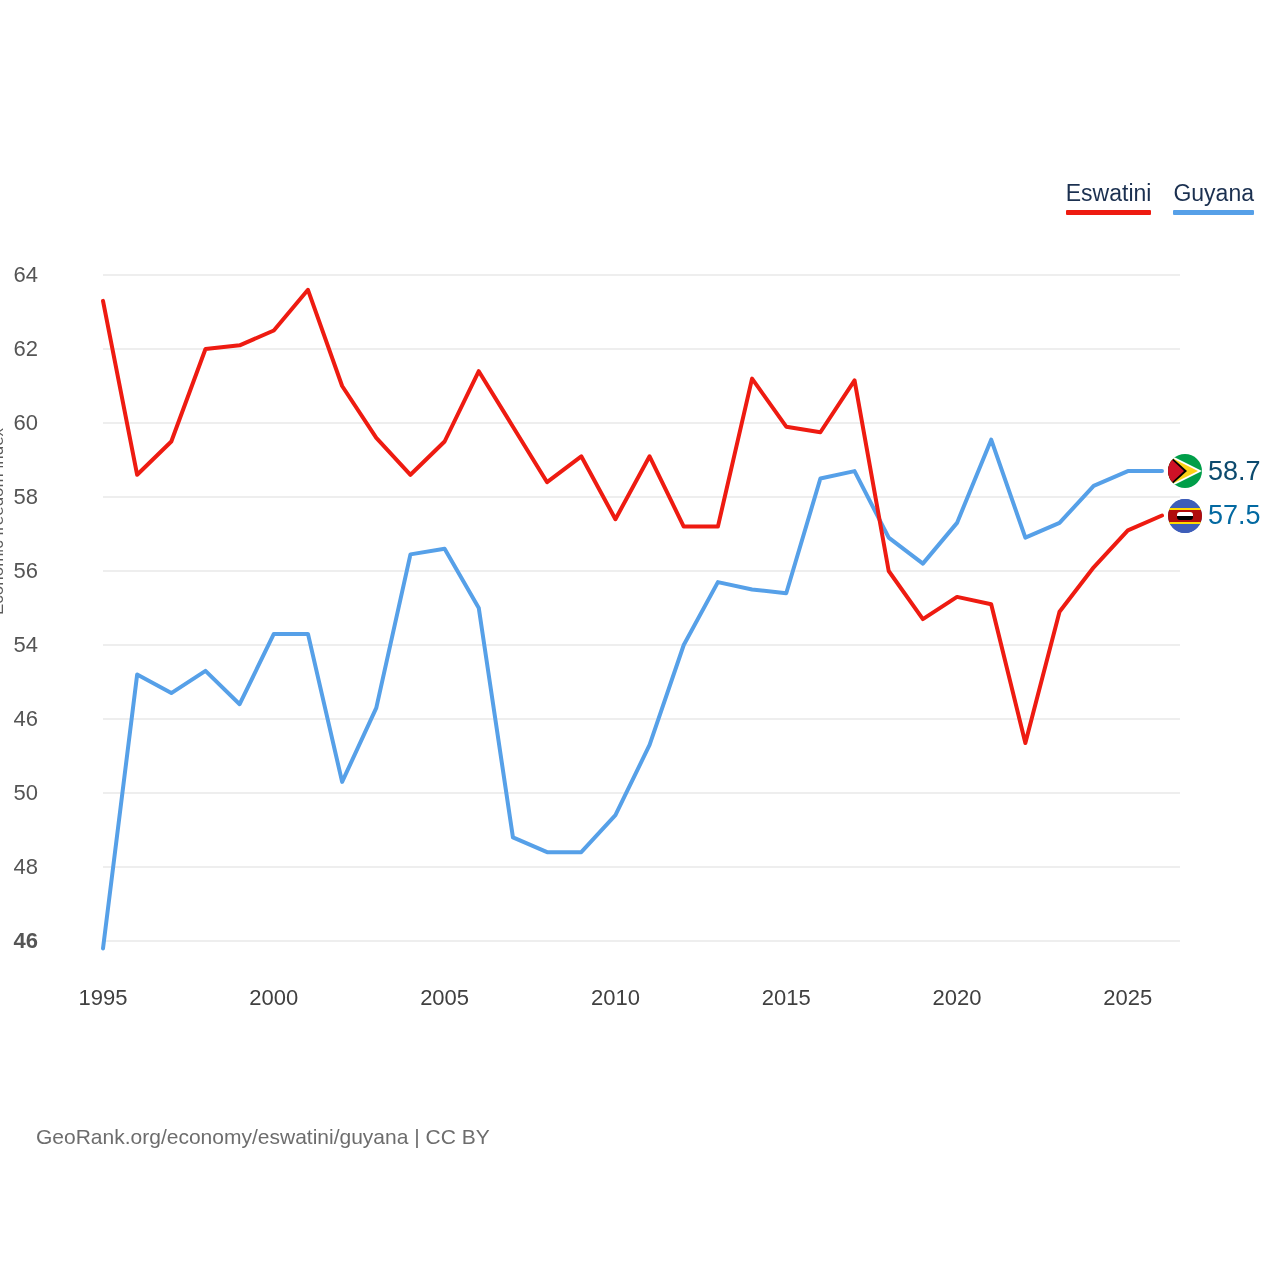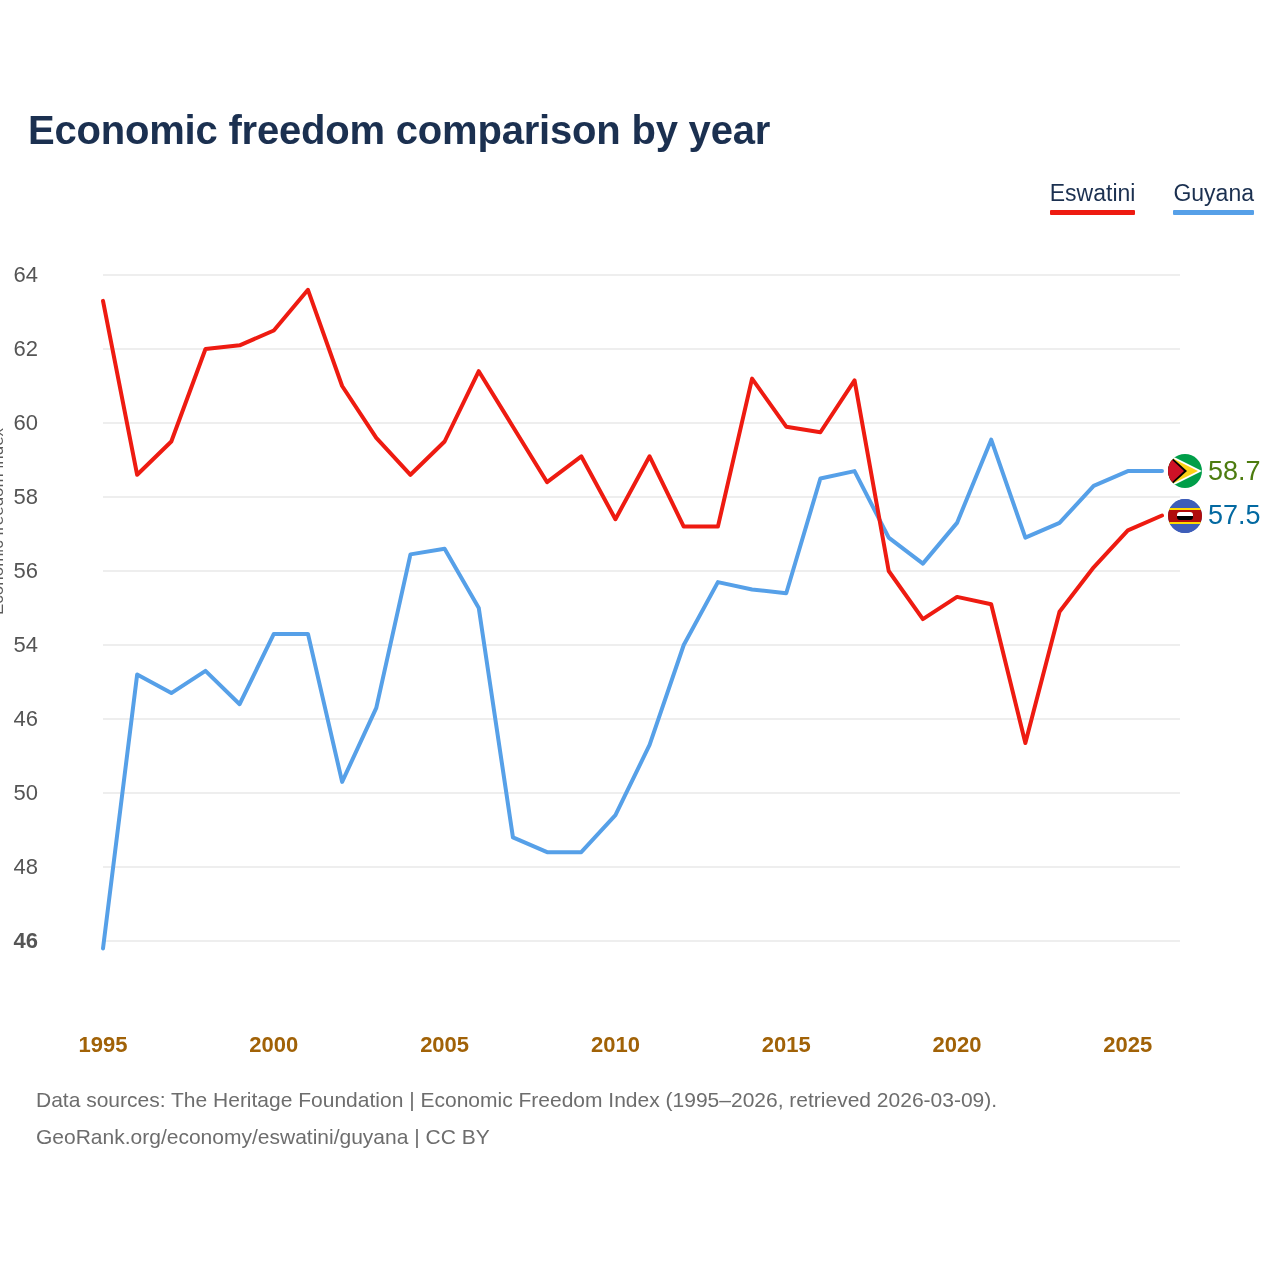--- a/index.html
+++ b/index.html
@@ -19,21 +19,21 @@
     font-weight:bold;
     color:#1b3050;
     letter-spacing:-0.2px;
     white-space:nowrap;
   }
 
   .legend{
     position:absolute;
     right:26px; top:180px;
     display:flex;
-    gap:38px;
+    gap:22px;
     align-items:flex-start;
   }
   .legend-item{
     display:flex;
     flex-direction:column;
     align-items:stretch;
   }
   .legend-label{
     font-size:23px;
     color:#1b3050;
@@ -70,27 +70,26 @@
     position:absolute;
     right:1242px;
     width:60px;
     text-align:right;
     font-size:22px;
     color:#555;
     transform:translateY(-50%);
   }
   .xtick{
     position:absolute;
-    top:1032px;
+    top:985px;
     width:120px;
     margin-left:-60px;
     text-align:center;
     font-size:22px;
-    color:#a16207;
-    font-weight:bold;
+    color:#404040;
   }
 
   .watermark{
     position:absolute;
     right:128px; top:278px;
     font-size:72px;
     font-weight:bold;
     color:#c6c6c6;
     letter-spacing:1px;
   }
@@ -163,21 +162,20 @@
     white-space:nowrap;
   }
   .footer.l1{top:1088px;}
   .footer.l2{top:1125px;}
 </style>
 </head>
 <body>
 
 <div id="chart-root">
 
-  <div class="title">Economic freedom comparison by year</div>
 
   <div class="legend">
     <div class="legend-item">
       <div class="legend-label">Eswatini</div>
       <div class="legend-rule" style="background:#ee1b11"></div>
     </div>
     <div class="legend-item">
       <div class="legend-label">Guyana</div>
       <div class="legend-rule" style="background:#56a0e8"></div>
     </div>
@@ -225,30 +223,29 @@
     <path id="line-eswatini" fill="none" stroke="#ee1b11" stroke-width="4" stroke-linejoin="round" stroke-linecap="round" d="M103.00 300.90 L137.16 474.80 L171.32 441.50 L205.48 349.00 L239.65 345.30 L273.81 330.50 L307.97 289.80 L342.13 386.00 L376.29 437.80 L410.45 474.80 L444.61 441.50 L478.77 371.20 L512.94 426.70 L547.10 482.20 L581.26 456.30 L615.42 519.20 L649.58 456.30 L683.74 526.60 L717.90 526.60 L752.06 378.60 L786.23 426.70 L820.39 432.25 L854.55 380.45 L888.71 571.00 L922.87 619.10 L957.03 596.90 L991.19 604.30 L1025.35 743.05 L1059.52 611.70 L1093.68 567.30 L1127.84 530.30 L1162.00 515.50"></path>
   </svg>
 
   <div class="endpoint" id="ep-guyana" style="left: 1168px; top: 471.1px;">
     <div class="flag flag-guyana">
       <span class="gy-white"></span>
         <span class="gy-yellow"></span>
       <span class="gy-black"></span>
         <span class="gy-red"></span>
     </div>
-    <div class="endval" style="color:#4d7c0f">58.7</div>
+    <div class="endval" style="color:#0c4a6e">58.7</div>
   </div>
 
   <div class="endpoint" id="ep-eswatini" style="left: 1168px; top: 515.5px;">
     <div class="flag flag-eswatini">
       <span class="sz-blue-top"></span>
         <span class="sz-yellow1"></span>
       <span class="sz-red"></span>
         <span class="sz-shield"></span>
       <span class="sz-yellow2"></span>
         <span class="sz-blue-bot"></span>
     </div>
     <div class="endval" style="color:#0369a1">57.5</div>
   </div>
 
-  <div class="footer l1">Data sources: The Heritage Foundation | Economic Freedom Index (1995–2026, retrieved 2026-03-09).</div>
   <div class="footer l2">GeoRank.org/economy/eswatini/guyana | CC BY</div>
 </div>
 
 </body></html>

